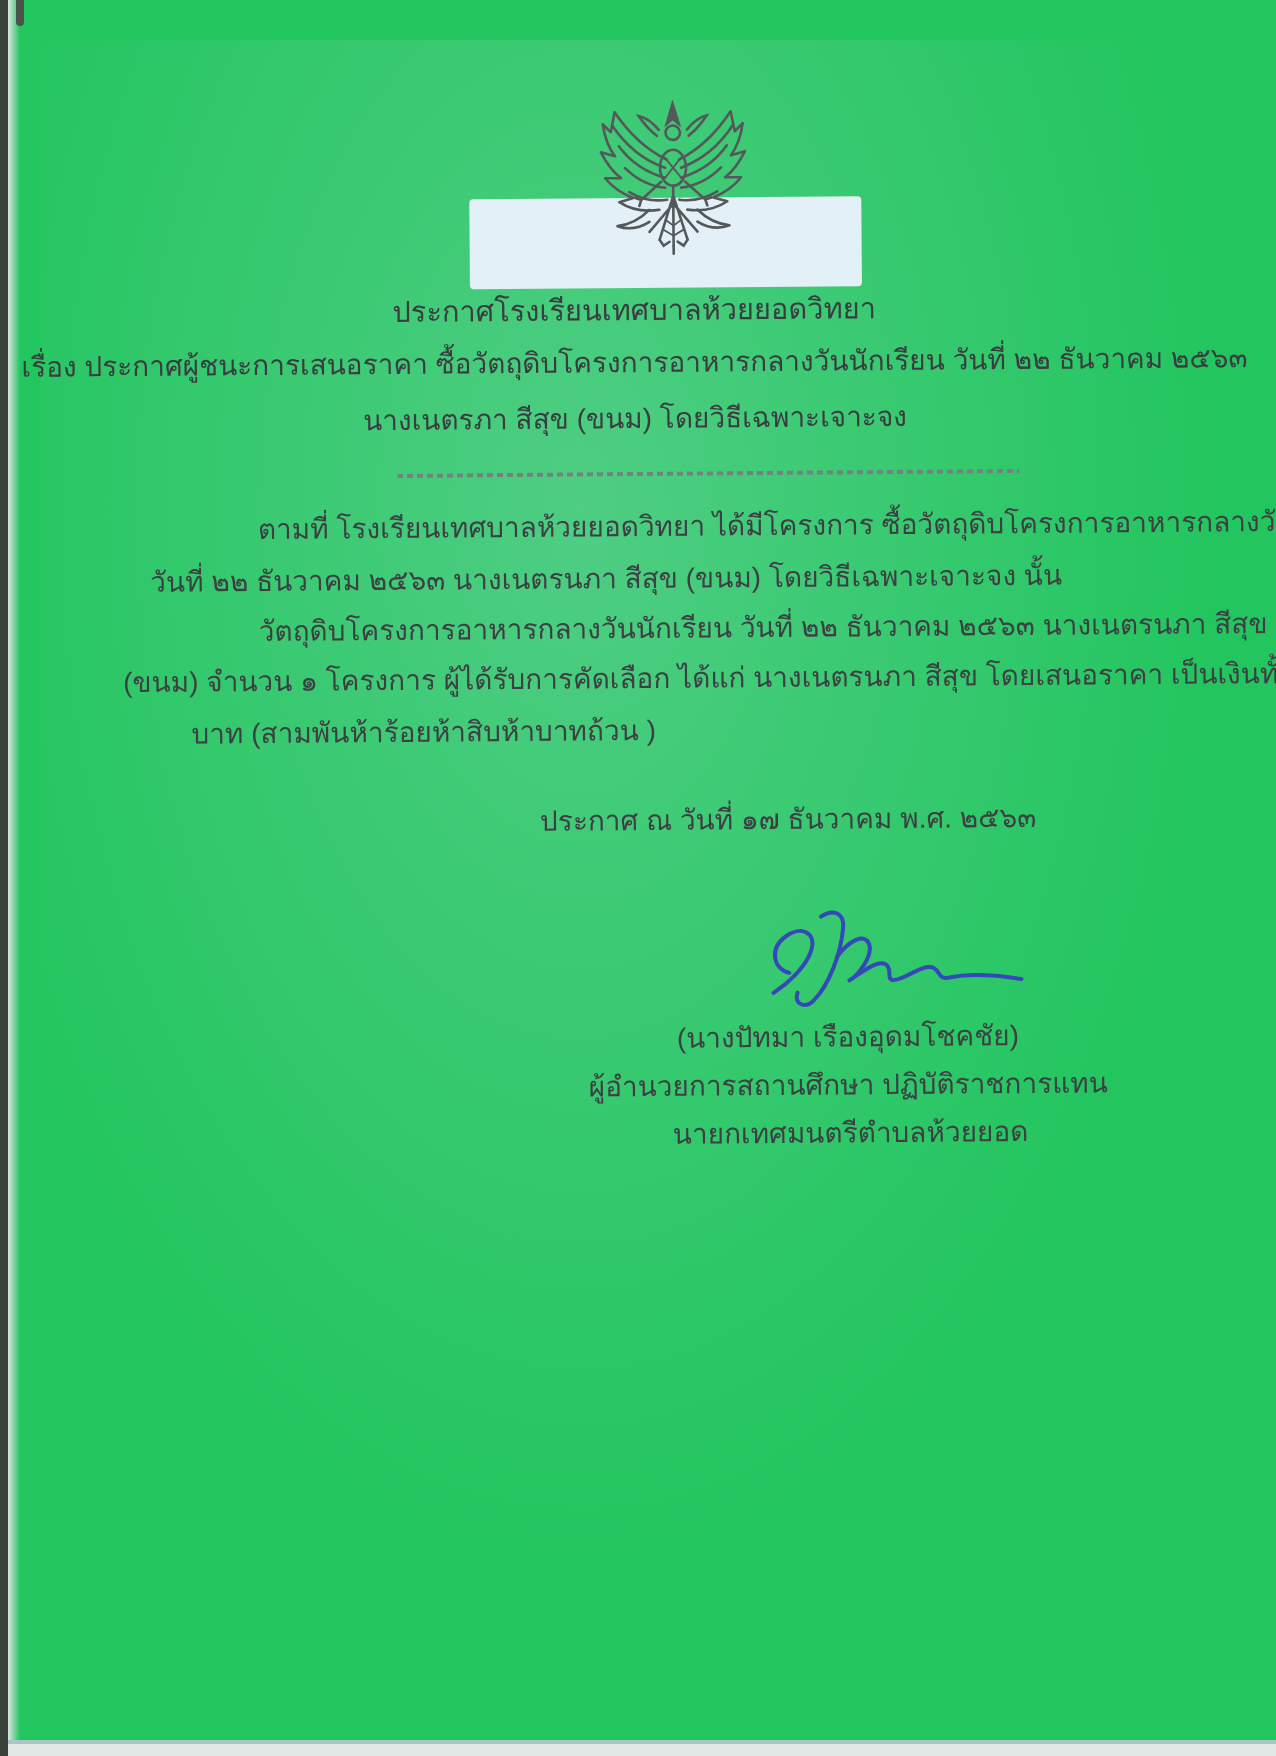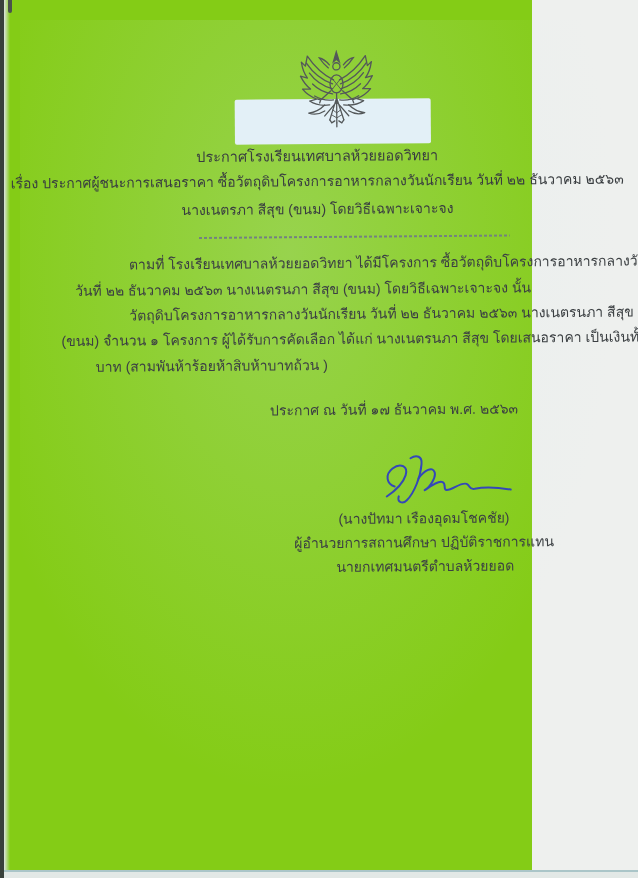--- a/index.html
+++ b/index.html
@@ -2,22 +2,22 @@
 <html><head>
 <meta charset="utf-8">
 <style>
   html,body{margin:0;padding:0;}
   body{
     width:638px;height:878px;overflow:hidden;position:relative;
     background:#eef0ee;
     font-family:"Liberation Sans","DejaVu Sans",sans-serif;
   }
   .page{
-    position:absolute;left:0;top:0;width:532px;height:878px;
-    background:#84cc16;
+    position:absolute;left:0;top:0;width:638px;height:878px;
+    background:#22c55e;
   }
   
   .scan-left-edge{position:absolute;left:0;top:0;width:4px;height:878px;background:#39413b;}
   .scan-left-soft{position:absolute;left:4px;top:0;width:6px;height:878px;background:linear-gradient(90deg,#dde4e0,rgba(255,255,255,0));}
   .scan-bottom-line{position:absolute;left:4px;top:870px;width:634px;height:2px;background:#aac5c8;}
   .scan-bottom-strip{position:absolute;left:4px;top:872px;width:634px;height:6px;background:#e2e8e6;}
   .scan-mark-topleft{position:absolute;left:8px;top:0;width:4px;height:13px;background:#4a524c;border-radius:0 0 2px 2px;}
   .scan-tint{position:absolute;left:20px;top:20px;width:600px;height:780px;background:radial-gradient(ellipse at 45% 30%, rgba(210,232,242,.25), rgba(255,255,255,0) 70%);pointer-events:none;}
 
   .doc{position:absolute;left:0;top:0;width:638px;height:878px;transform:rotate(-0.45deg);transform-origin:320px 400px;color:#3c4043;}

